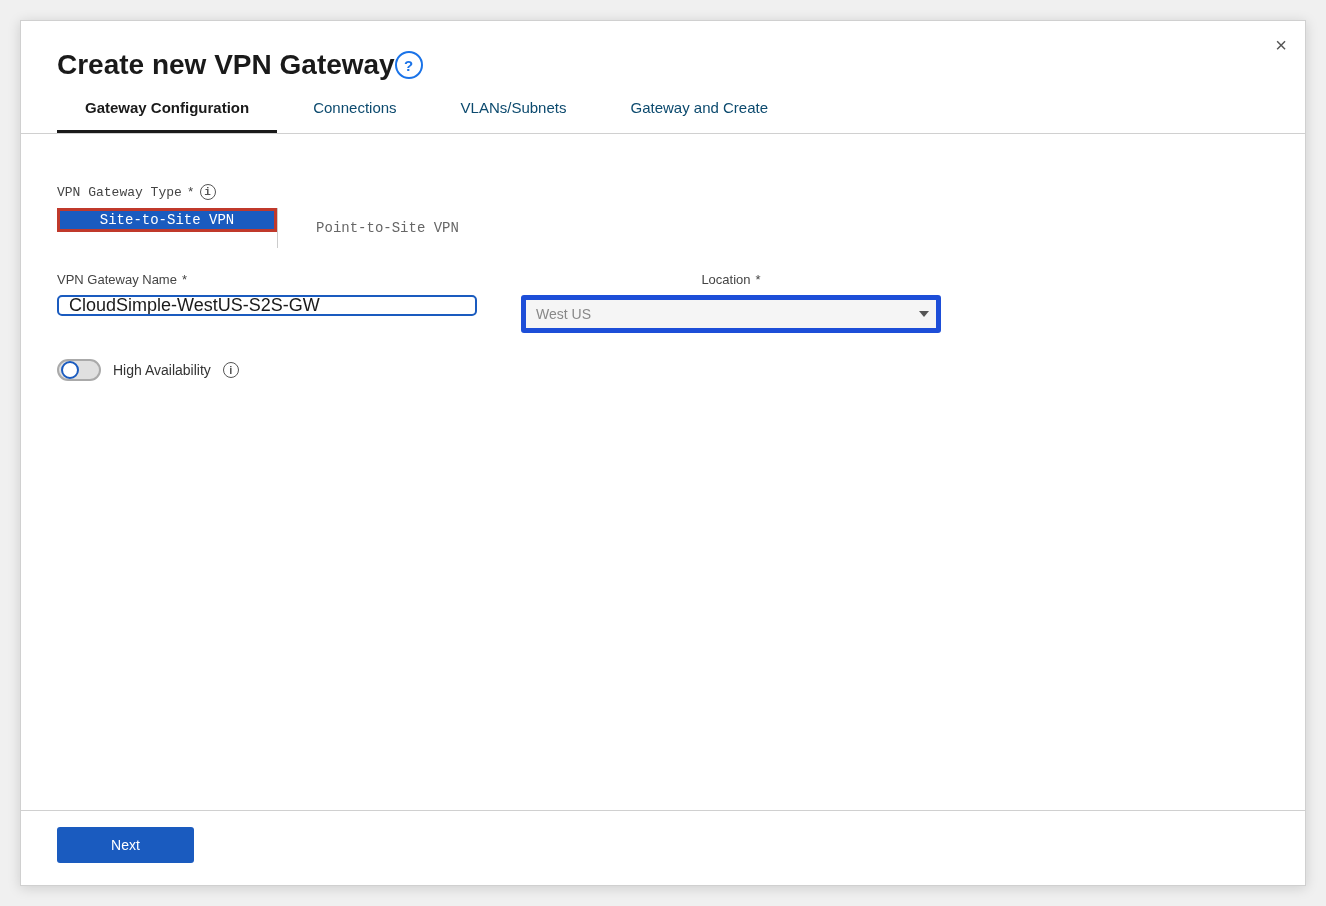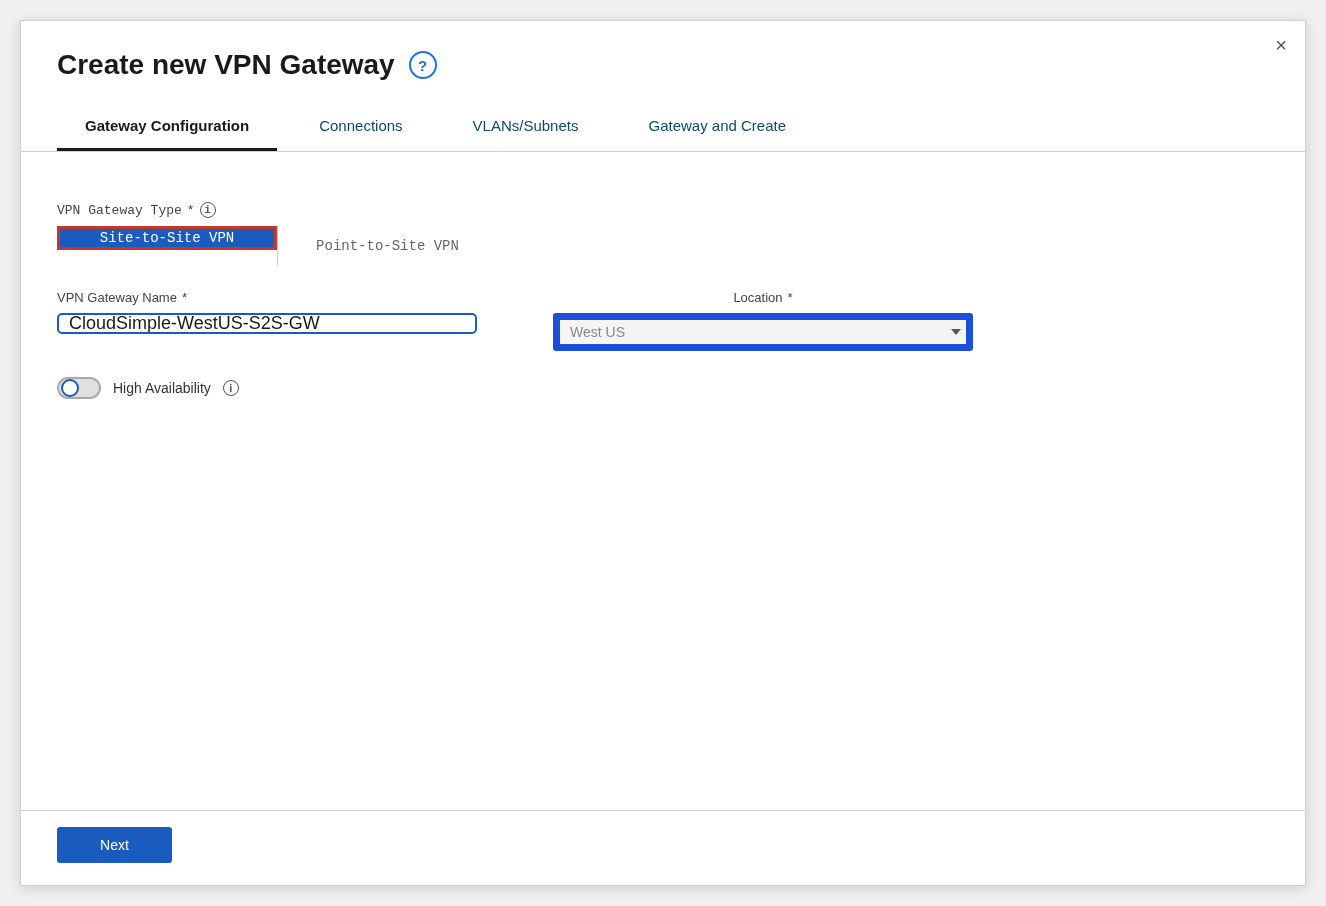--- a/index.html
+++ b/index.html
@@ -31,22 +31,20 @@
       background: none;
       border: none;
       font-size: 20px;
       cursor: pointer;
       color: #555;
       line-height: 1;
     }
     .title-row {
       display: flex;
       align-items: center;
-      gap: 14px;
-      margin-bottom: 18px;
     }
     .dialog-title {
       font-size: 28px;
       font-weight: 700;
       color: #1a1a1a;
     }
     .help-icon {
       width: 28px;
       height: 28px;
       border: 2px solid #1a73e8;
@@ -58,21 +56,21 @@
       font-size: 15px;
       font-weight: 700;
       cursor: pointer;
       flex-shrink: 0;
     }
     .tabs-row {
       display: flex;
       align-items: flex-end;
       padding: 0 36px;
       border-bottom: 1px solid #d0d0d0;
-      gap: 14px;
+      gap: 8px;
     }
     .tab {
       padding: 18px 28px 14px 28px;
       font-size: 15px;
       color: #0c4a6e;
       cursor: pointer;
       border-bottom: 3px solid transparent;
       white-space: nowrap;
       background: none;
       border-top: none;
@@ -133,21 +131,21 @@
       border: none;
       border-left: 1px solid #ccc;
       background: #fff;
       color: #666;
       font-size: 14px;
       cursor: pointer;
       font-family: inherit;
     }
     .form-row {
       display: flex;
-      gap: 76px;
+      gap: 44px;
       margin-top: 24px;
       align-items: flex-start;
     }
     .form-group {
       display: flex;
       flex-direction: column;
     }
     .form-group.name-group {
       flex: 0 0 420px;
     }
@@ -161,21 +159,21 @@
       border-radius: 5px;
       padding: 0 10px;
       font-size: 18px;
       font-family: inherit;
       color: #1a1a1a;
       outline: none;
       width: 100%;
     }
     .select-input {
       height: 38px;
-      border: 7px solid #1d4ed8;
+      border: 5px solid #1d4ed8;
       border-radius: 3px;
       padding: 0 10px;
       font-size: 14px;
       font-family: inherit;
       color: #888;
       background: #f5f5f5;
       appearance: none;
       -webkit-appearance: none;
       outline: none;
       cursor: pointer;
@@ -236,21 +234,21 @@
     .dialog-footer {
       padding: 16px 36px 22px 36px;
       border-top: 1px solid #d0d0d0;
     }
     .next-btn {
       background: #1a5bbf;
       color: #fff;
       border: none;
       border-radius: 3px;
       height: 36px;
-      width: 115px;
+      width: 137px;
       font-size: 14px;
       font-family: inherit;
       cursor: pointer;
       font-weight: 500;
     }
     .type-section {
       margin-top: 20px;
       font-family: Liberation Mono, monospace;
     }
   </style>

